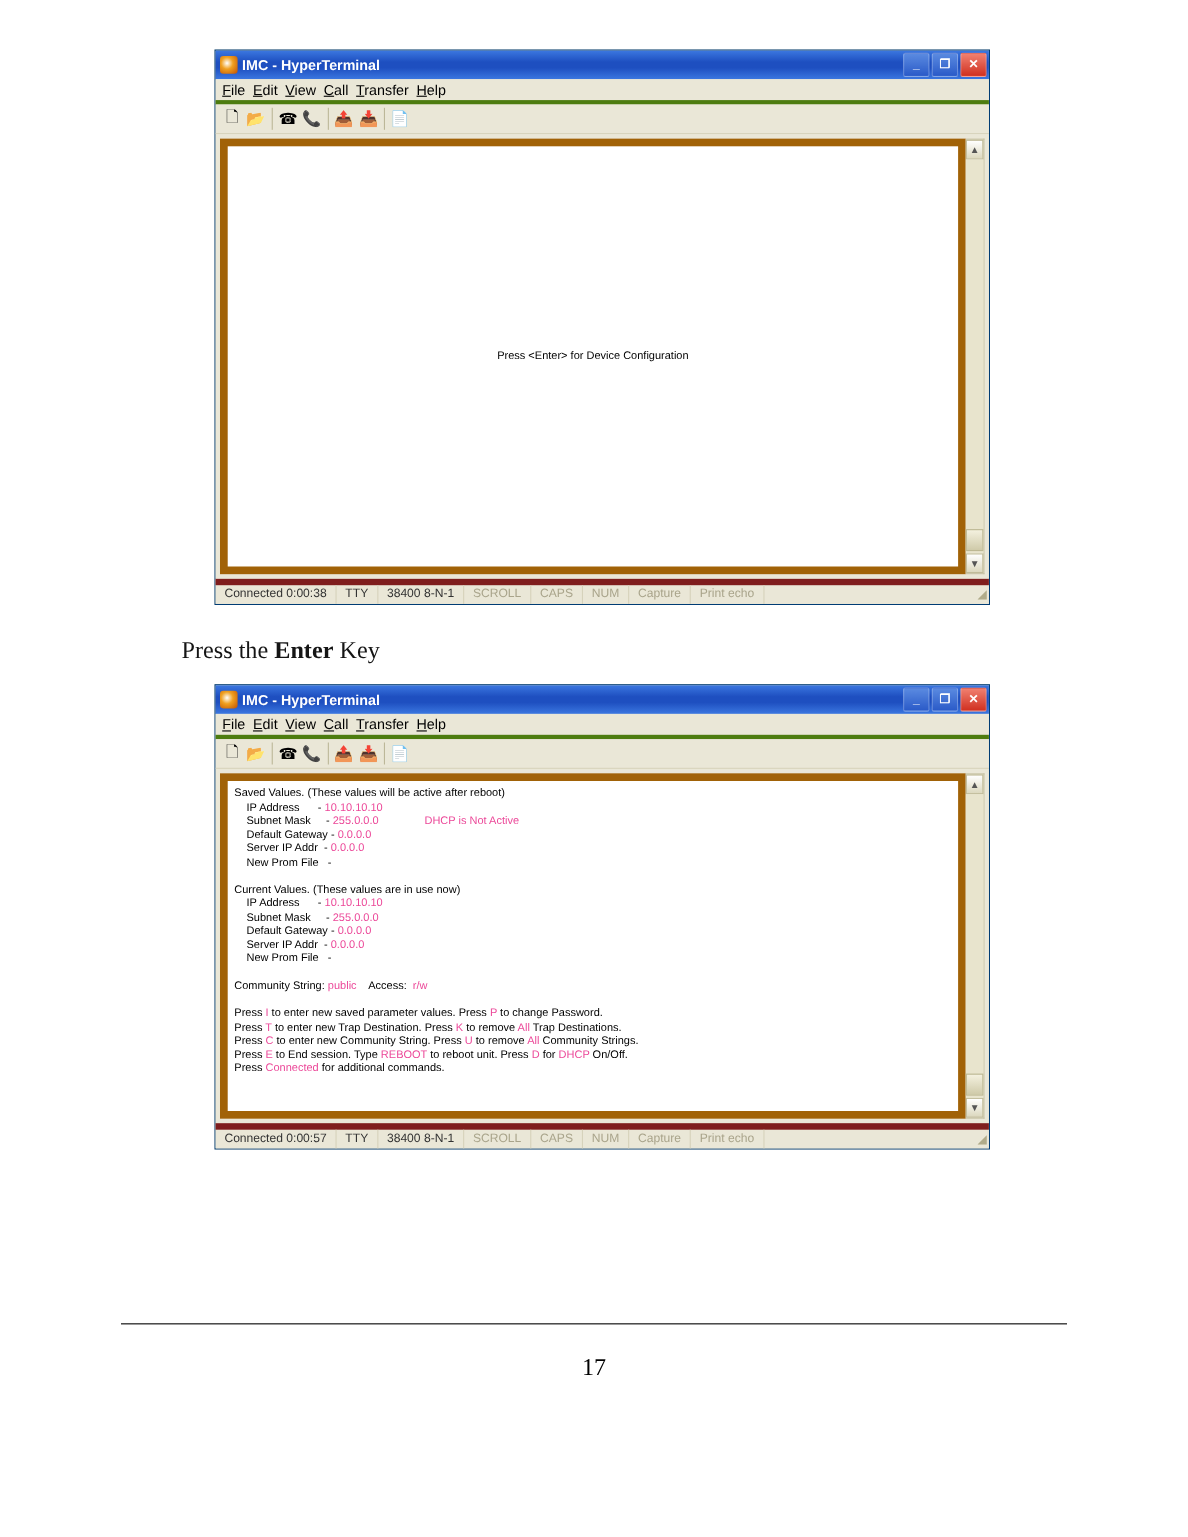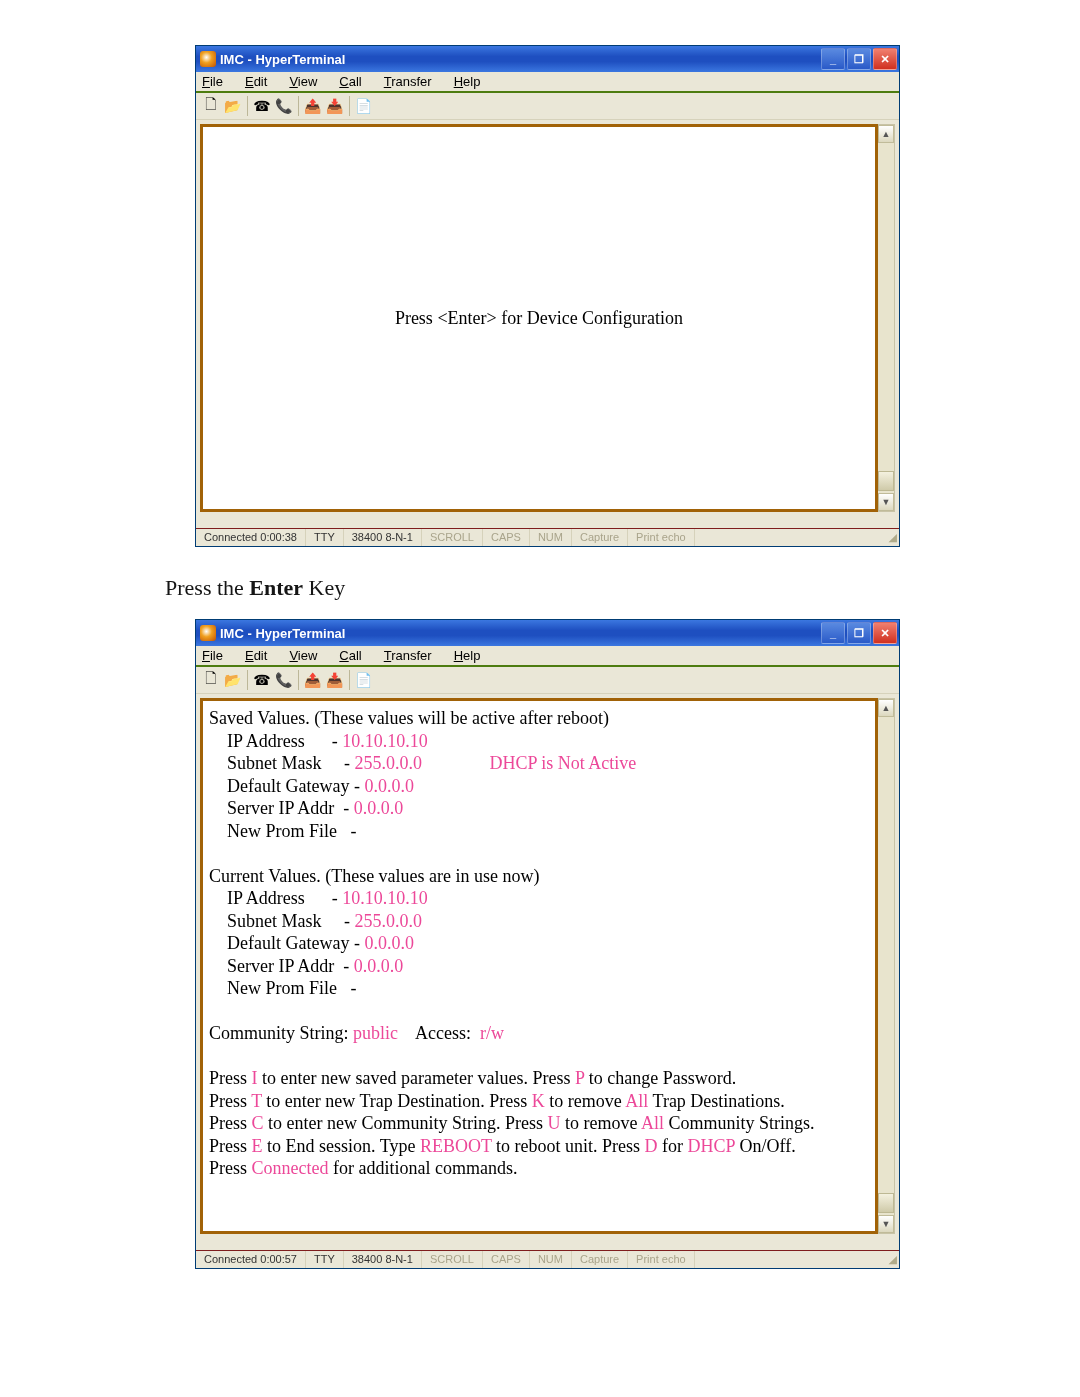--- a/index.html
+++ b/index.html
@@ -47,23 +47,23 @@
     font-family: Arial, sans-serif; font-size: 11px; font-weight: bold;
   }
   .winbtn.min, .winbtn.max { background: linear-gradient(#5a8ae0, #2a5ac8); }
   .winbtn.close { background: linear-gradient(#f08070, #d03020); }
   .winbtn span { line-height: 1; }
   .menubar {
     padding: 2px 6px;
     font-size: 13px;
     color: #000;
     display: flex;
-    gap: 22px;
-    background: #eae7d7;
-    border-bottom: 2px solid #4d7c0f;
+    gap: 7px;
+    background: #eae7d7;
+    border-bottom: 4px solid #4d7c0f;
   }
   .menubar .mitem u { text-decoration: underline; }
   .toolbar {
     display: flex;
     align-items: center;
     padding: 2px 4px;
     background: #eae7d7;
     border-bottom: 1px solid #d6d2bb;
     gap: 0;
   }
@@ -82,23 +82,23 @@
     background: #eae7d7;
     padding: 4px;
   }
   .termwrap {
     position: relative;
     display: flex;
   }
   .term {
     flex: 1;
     background: #fff;
-    border: 3px solid #a16207;
-    font-family: Liberation Serif, serif;
-    font-size: 18px;
+    border: 7px solid #a16207;
+    font-family: Liberation Sans, sans-serif;
+    font-size: 10px;
     line-height: 1.25;
     color: #000;
     padding: 6px 6px;
     white-space: pre;
     overflow: hidden;
   }
   .vscroll {
     width: 16px;
     background: #eae7d7;
     border: 1px solid #c8c3a6;
@@ -121,22 +121,21 @@
     left: 0; right: 0;
     background: linear-gradient(#f4f1df,#cfcaa9);
     border: 1px solid #bdb893;
     height: 18px;
   }
   .statusbar {
     display: flex;
     font-size: 11px;
     color: #333;
     background: #eae7d7;
-    border-top: 1px solid #7f1d1d;
-    margin-top: 12px;
+    border-top: 6px solid #7f1d1d;
   }
   .statusbar .cell {
     padding: 2px 8px;
     border-right: 1px solid #d6d2bb;
     white-space: nowrap;
   }
   .statusbar .cell.dim { color: #a9a48b; }
   .sizegrip {
     margin-left: auto;
     width: 16px;

